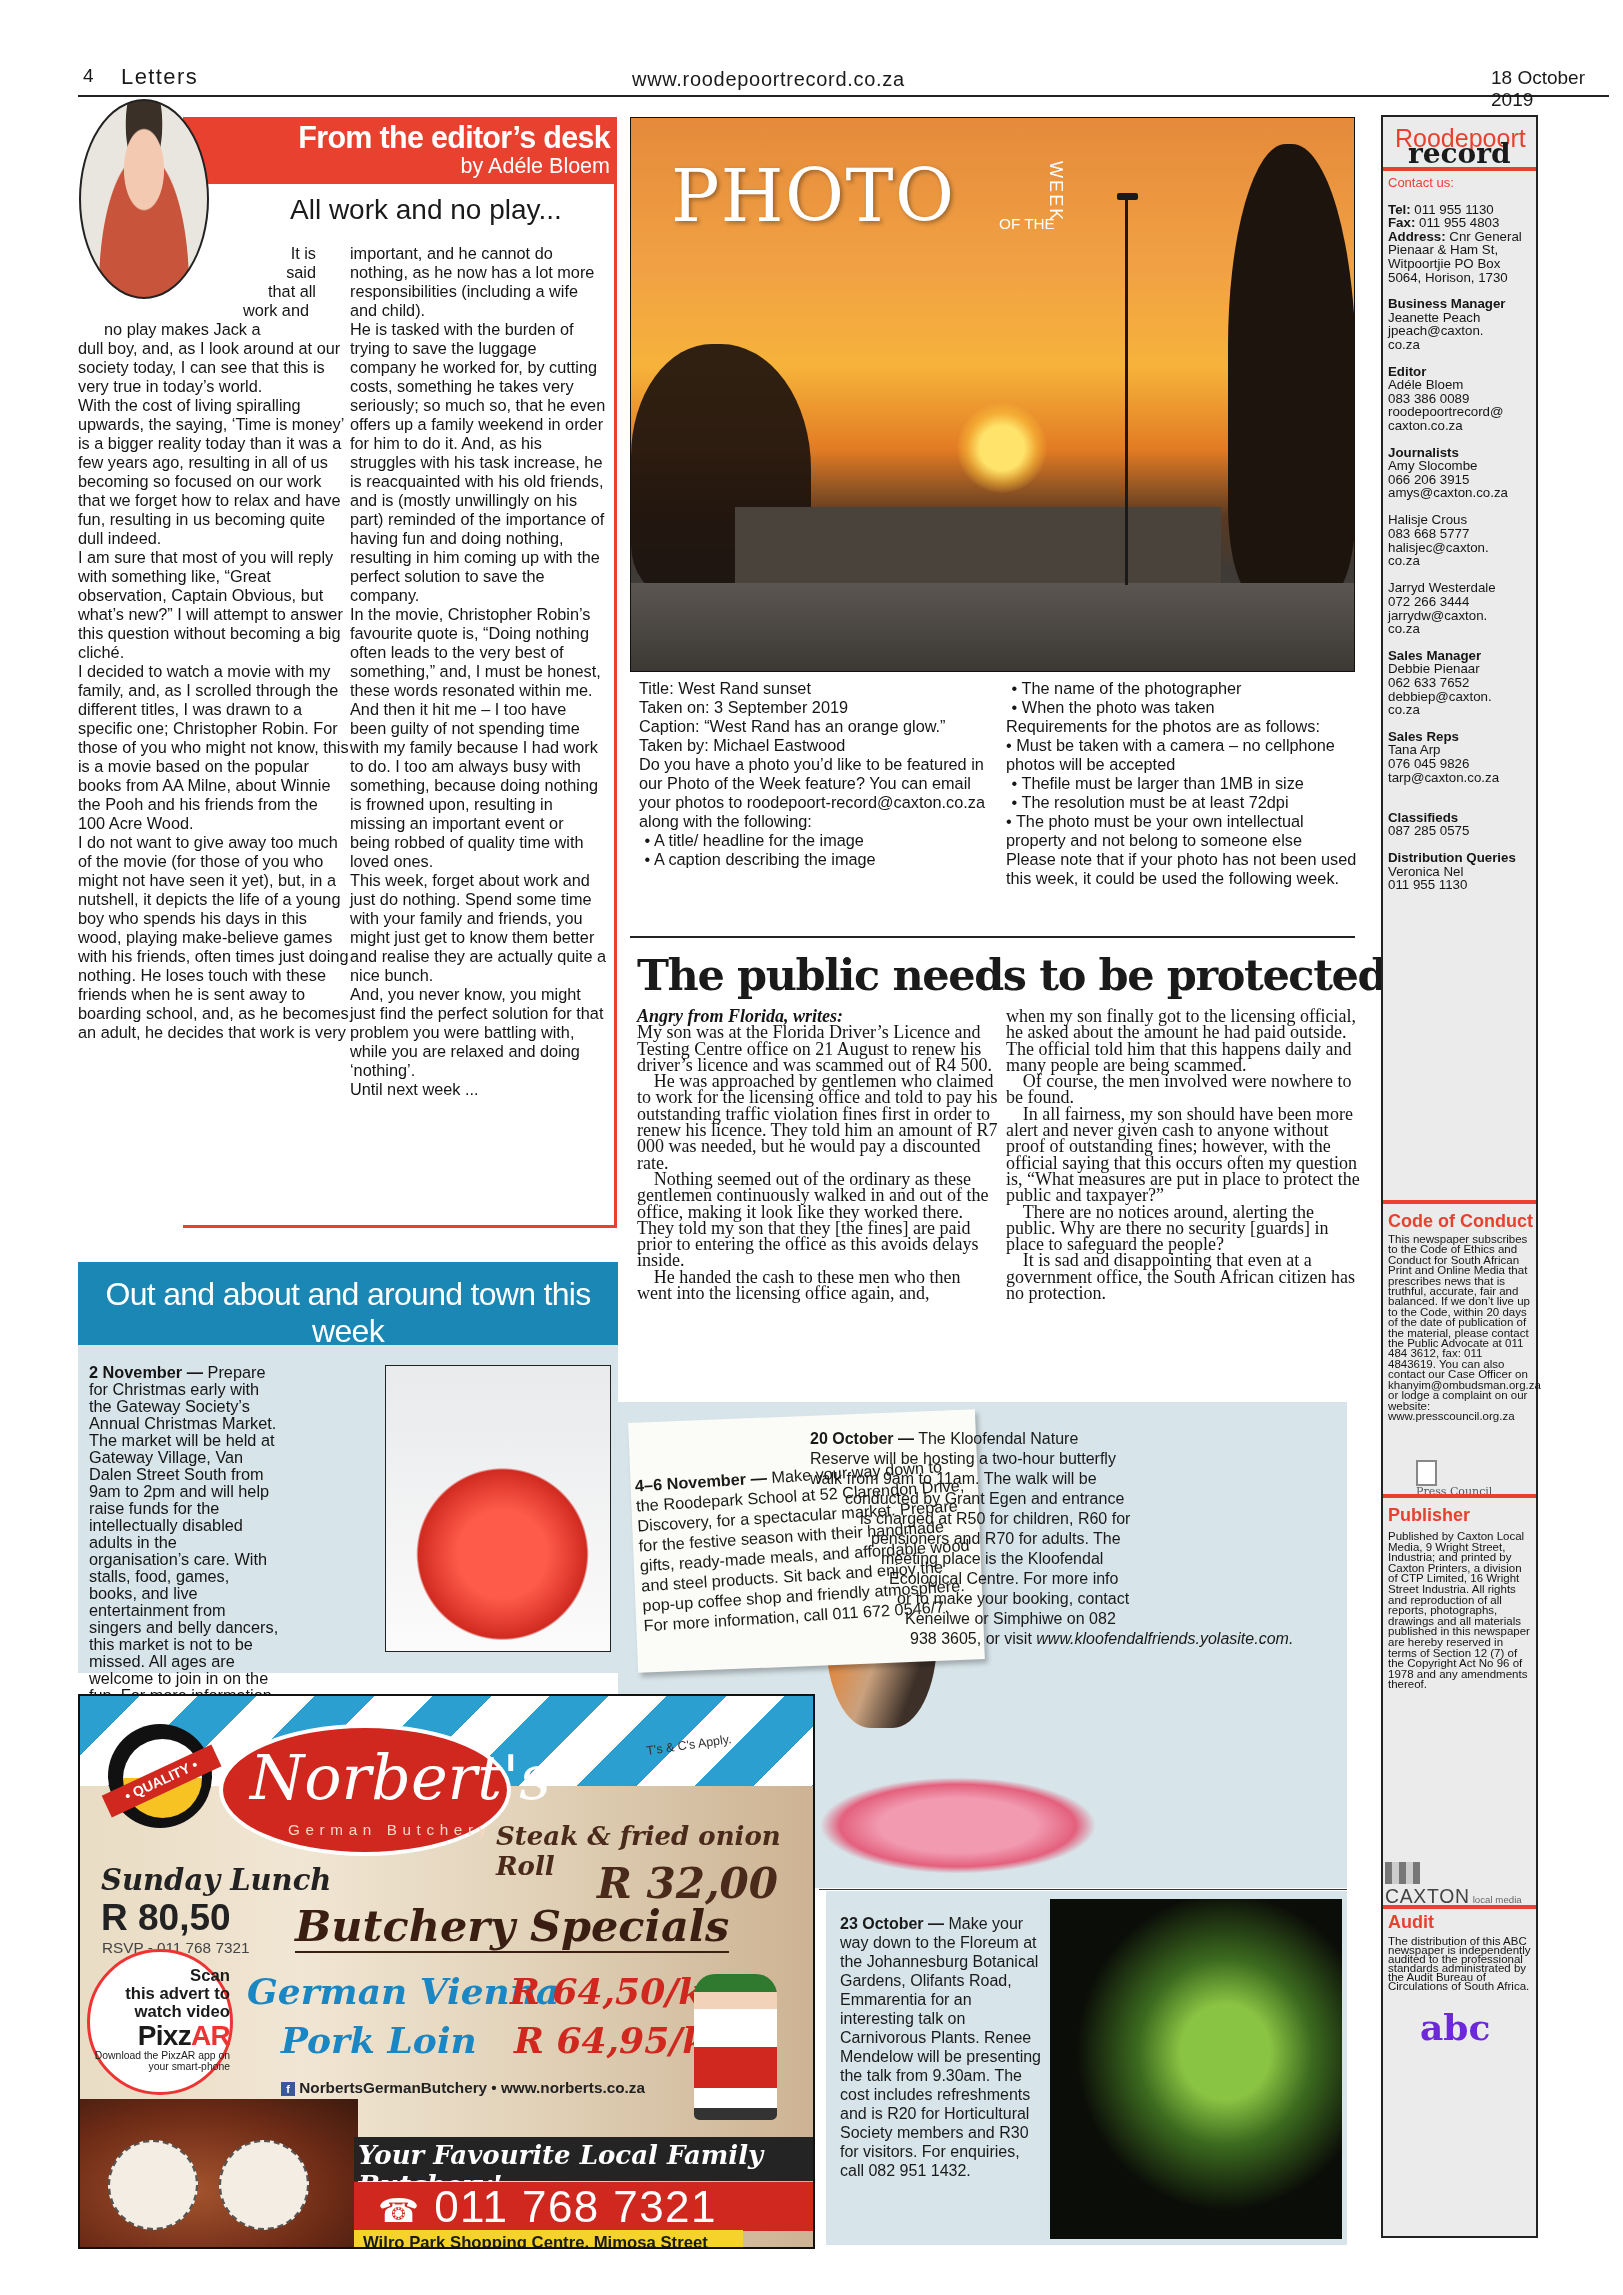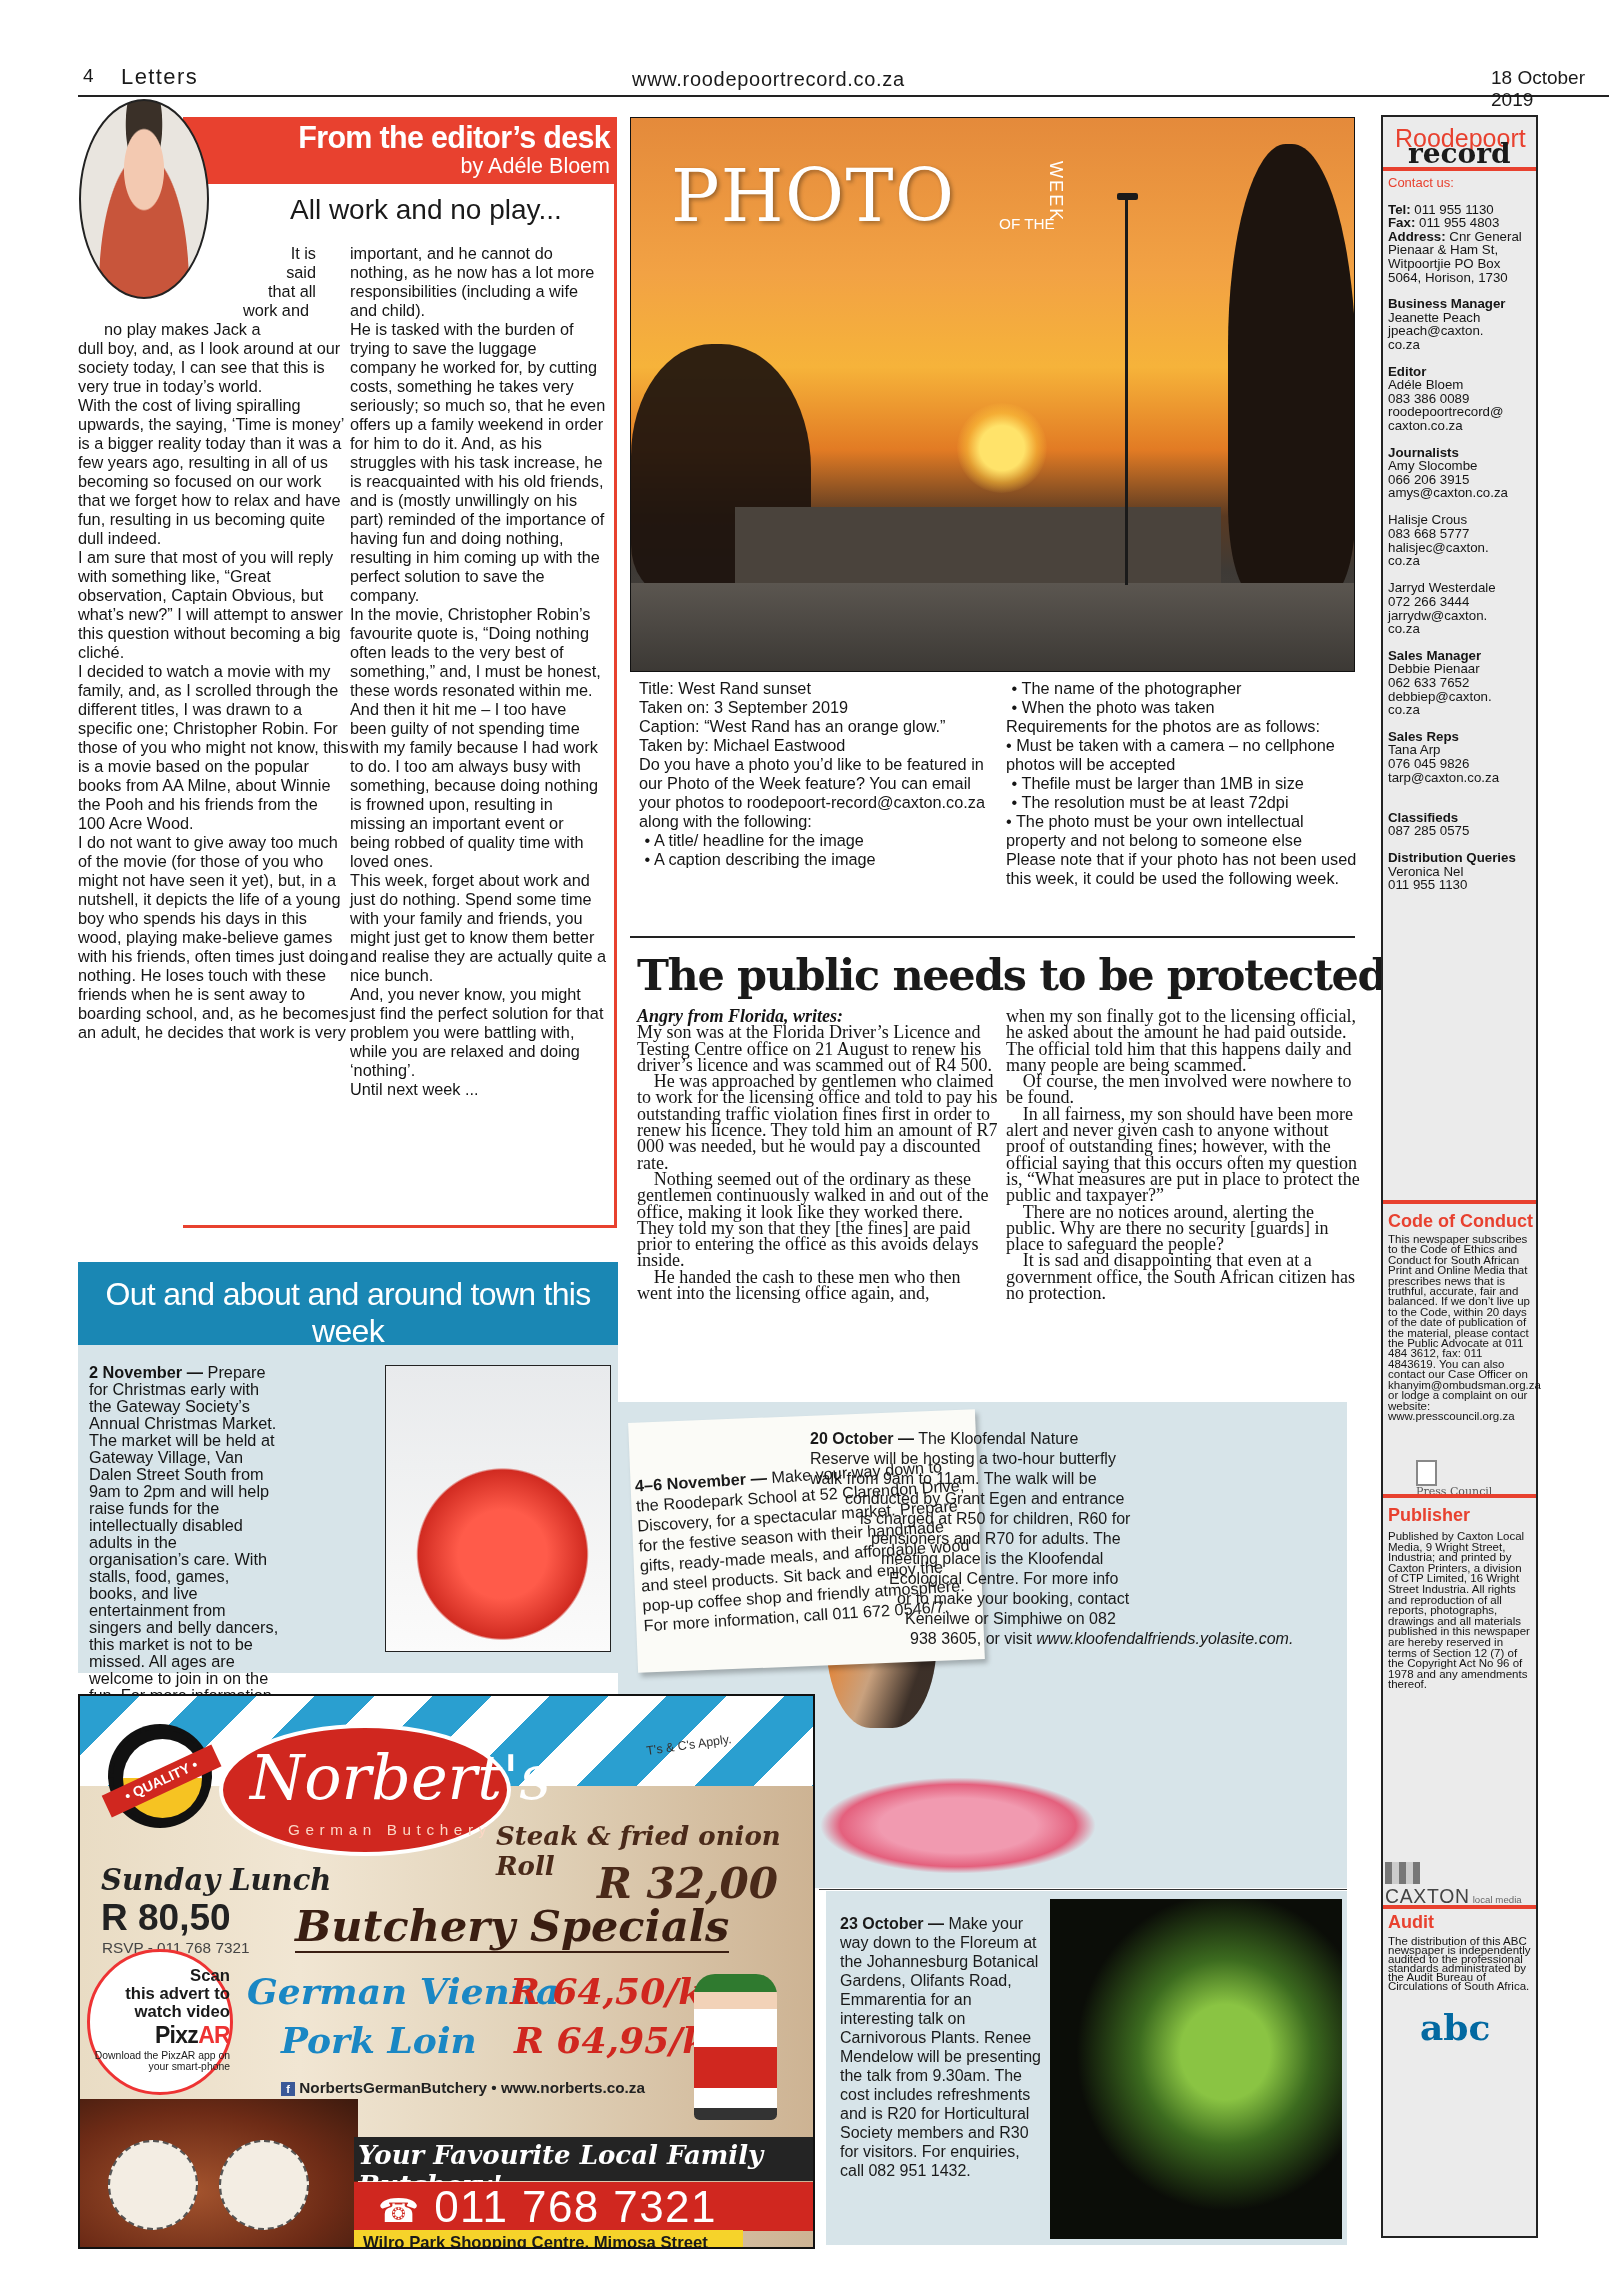--- a/index.html
+++ b/index.html
@@ -74,21 +74,21 @@
 #rail-coc-h{left:1388px;top:1211px}
 #rail-coc{left:1388px;top:1234px;width:142px;font-size:11.5px;line-height:10.4px}
 #press{left:1416px;top:1460px;width:97px;height:28px}
 #rail-bar-pub{top:1494px}
 #rail-pub-h{left:1388px;top:1505px}
 #rail-pub{left:1388px;top:1531px;width:146px;font-size:11.5px;line-height:10.6px}
 #caxton{left:1385px;top:1862px;width:149px}
 #rail-bar-aud{top:1905px}
 #rail-aud-h{left:1388px;top:1912px}
 #rail-aud{left:1388px;top:1937px;width:146px;font-size:11.5px;line-height:9px}
-#abc{left:1420px;top:2006px;font-size:36px;font-weight:bold;color:#0369a1;font-family:"DejaVu Serif",serif}
+#abc{left:1420px;top:2006px;font-size:36px;font-weight:bold;color:#6d28d9;font-family:"DejaVu Serif",serif}
 
 
 #oa-bar{left:78px;top:1262px;width:540px;height:83px;background:#1a87b4}
 #oa-title{left:78px;top:1276px;width:540px;text-align:center;color:#fff;font-size:32px;line-height:37px;letter-spacing:-0.7px}
 #oa-bg{left:78px;top:1345px;width:540px;height:328px;background:#d7e4e9}
 .oa-txt{font-size:16.3px;line-height:17px;color:#151515}
 #oa1{left:89px;top:1364px;width:278px}
 #oa-img{left:279px;top:1365px;width:333px;height:243px;border:1.4px solid #222;margin-left:111px;width:217px;height:287px;
  background:radial-gradient(circle at 52% 66%,#ff5b4a 0 20%,#d12b21 38%,transparent 39%),linear-gradient(180deg,#e8eaec,#f6f6f6 70%,#fbfbfb)}
 
@@ -122,21 +122,21 @@
 #ad-sunday-price{left:21px;top:201px;font-size:37px;font-weight:bold;color:#222}
 #ad-rsvp{left:22px;top:243px;font-size:15.3px;color:#444}
 #ad-butchery{left:215px;top:205px;font-size:43px;color:#3a1e12;border-bottom:2.8px solid #3a1e12}
 #ad-item1{left:167px;top:274px;font-size:36px;color:#1a87c4}
 #ad-item1p{left:430px;top:274px;font-size:36px;color:#d0271f}
 #ad-item2{left:201px;top:323px;font-size:36px;color:#1a87c4}
 #ad-item2p{left:434px;top:323px;font-size:36px;color:#d0271f}
 #ad-fb{left:201px;top:383px;font-size:15.3px;font-weight:bold;color:#222}
 #ad-scan{left:7px;top:253px;width:146px;height:146px;border-radius:50%;background:#fff;border:3.5px solid #e33;text-align:right;padding-top:15.3px}
 #ad-scan .t{font-size:16.7px;font-weight:bold;line-height:18px}
-#ad-scan .p{font-size:23px;font-weight:900;letter-spacing:-0.7px;line-height:29px}
+#ad-scan .p{font-size:28px;font-weight:900;letter-spacing:-0.7px;line-height:29px}
 #ad-scan .p span{color:#e33}
 #ad-scan .s{font-size:10.4px;line-height:11px}
 #ad-meat{left:0;top:403px;width:278px;height:153px;background:radial-gradient(ellipse at 40% 60%,#a4542e,#6d2b16 60%,#3c1a0e)}
 #ad-seal1{left:28px;top:444px;width:90px;height:90px;border-radius:50%;background:#f3ede3;border:2.1px dashed #555}
 #ad-seal2{left:139px;top:444px;width:90px;height:90px;border-radius:50%;background:#f3ede3;border:2.1px dashed #555}
 #ad-tag-bar{left:274px;top:441px;width:463px;height:44px;background:#242424}
 #ad-tag{left:278px;top:444px;color:#fff;font-size:26px}
 #ad-phone-bar{left:274px;top:486px;width:463px;height:49px;background:#d0271f}
 #ad-phone{left:298px;top:486px;color:#fff;font-size:44px;letter-spacing:1.4px;line-height:49px}
 #ad-addr-bar{left:274px;top:534px;width:389px;height:23.6px;background:#f6d32a}

